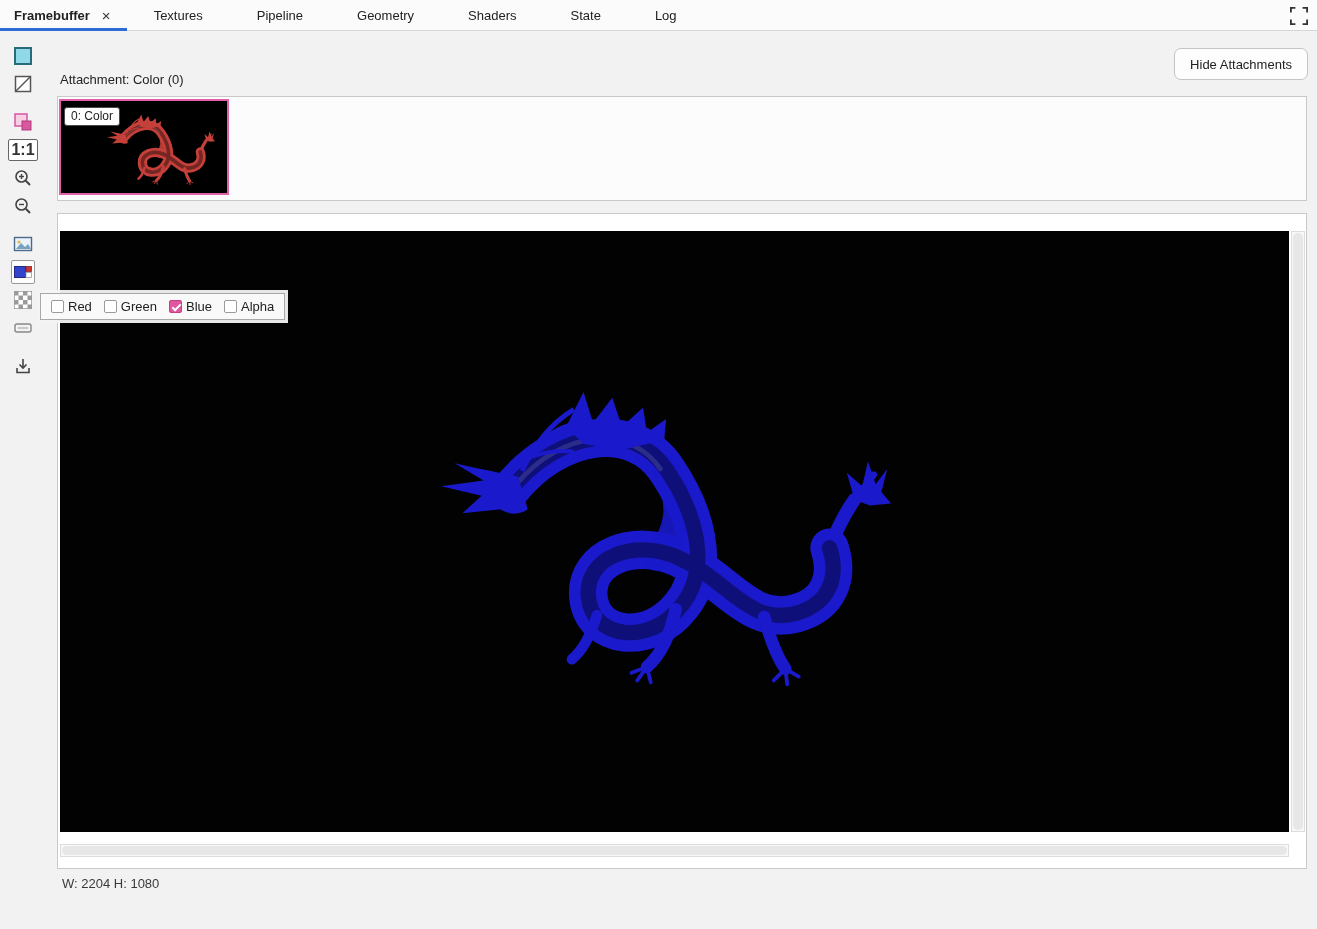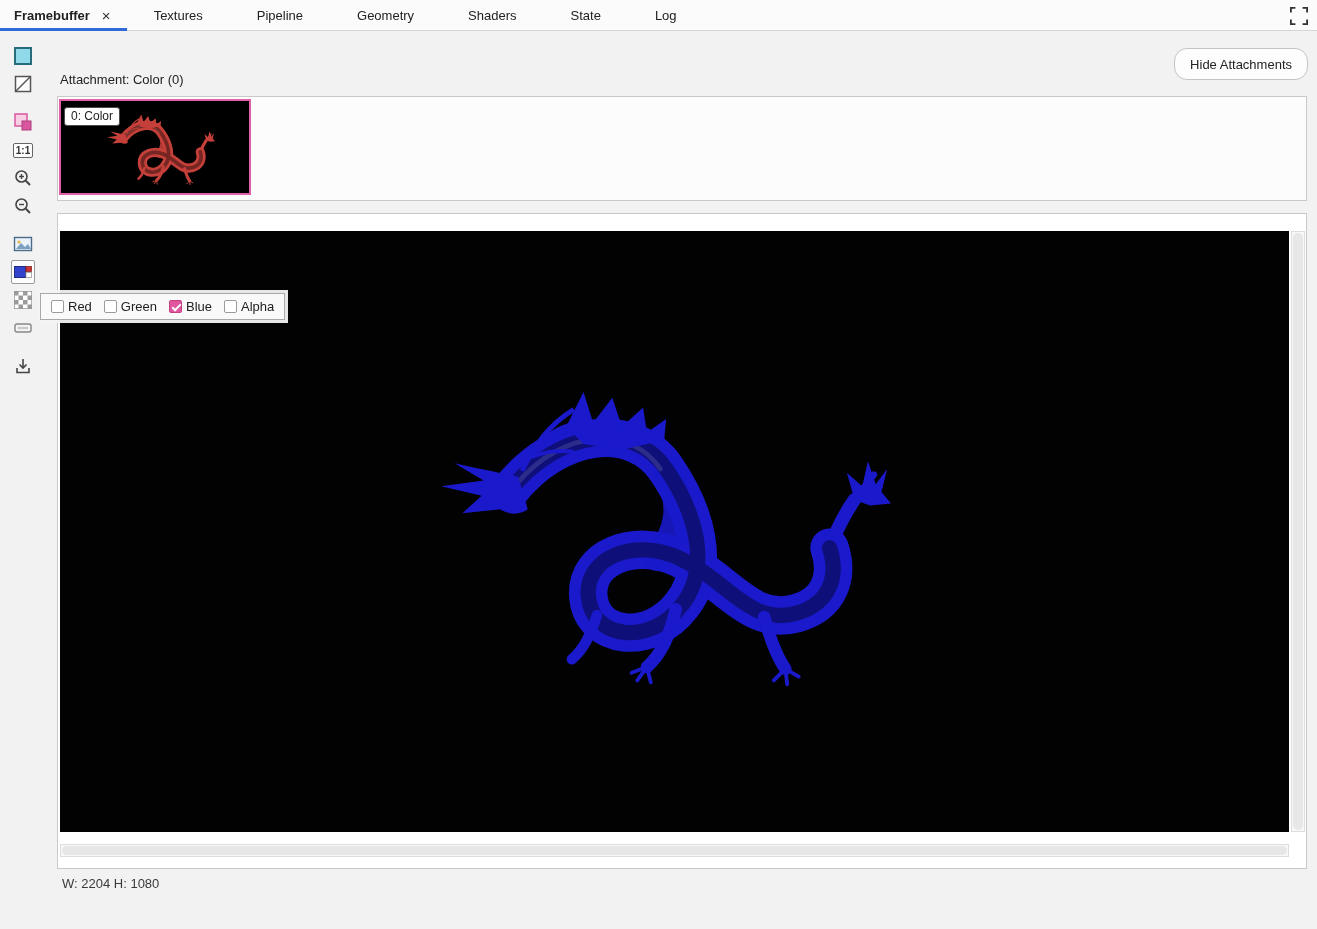--- a/index.html
+++ b/index.html
@@ -37,41 +37,41 @@
   .sidebar { position:absolute; left:0; top:31px; width:46px; bottom:0; }
   .tool {
     width:24px; height:24px; margin:0 auto 4px auto;
     display:flex; align-items:center; justify-content:center;
     border:1px solid transparent; border-radius:2px;
   }
   .sidebar { padding-top:13px; }
   .tool.group-gap { margin-top:14px; }
   .tool.selected { border-color:#9a9a9a; background:#fdfdfd; }
   .one2one {
-    font-size:10px; font-weight:bold; color:#333;
+    font-size:16px; font-weight:bold; color:#333;
     border:1px solid #666; border-radius:2px; padding:1px 2px; background:#fff;
   }
 
   
   .attach-label { position:absolute; left:60px; top:72px; font-size:13px; color:#222; }
   .hide-attach-btn {
     position:absolute; right:9px; top:48px; height:32px; padding:0 15px;
-    background:#fdfdfd; border:1px solid #c4c4c4; border-radius:13px;
+    background:#fdfdfd; border:1px solid #c4c4c4; border-radius:7px;
     font-size:13px; color:#222; display:flex; align-items:center;
     font-family:"Liberation Sans", sans-serif;
   }
 
   
   .attach-strip {
     position:absolute; left:57px; top:96px; width:1250px; height:105px;
     background:#fcfcfc; border:1px solid #c9c9c9;
   }
   .thumb { position:absolute; overflow:hidden; }
   .thumb-color {
-    left:1px; top:2px; width:192px; height:96px;
+    left:1px; top:2px; width:170px; height:96px;
     background:#000; border:2px solid #e060a8;
   }
   .thumb-depth {
     left:196px; top:3px; width:192px; height:94px;
     background:#fff; border:1px solid #2a2a2a;
   }
   .thumb-chip {
     position:absolute; left:3px; top:6px; z-index:3;
     background:#fff; border:1px solid #4a4a4a; border-radius:3px;
     font-size:12px; color:#222; padding:1px 6px; line-height:15px;

